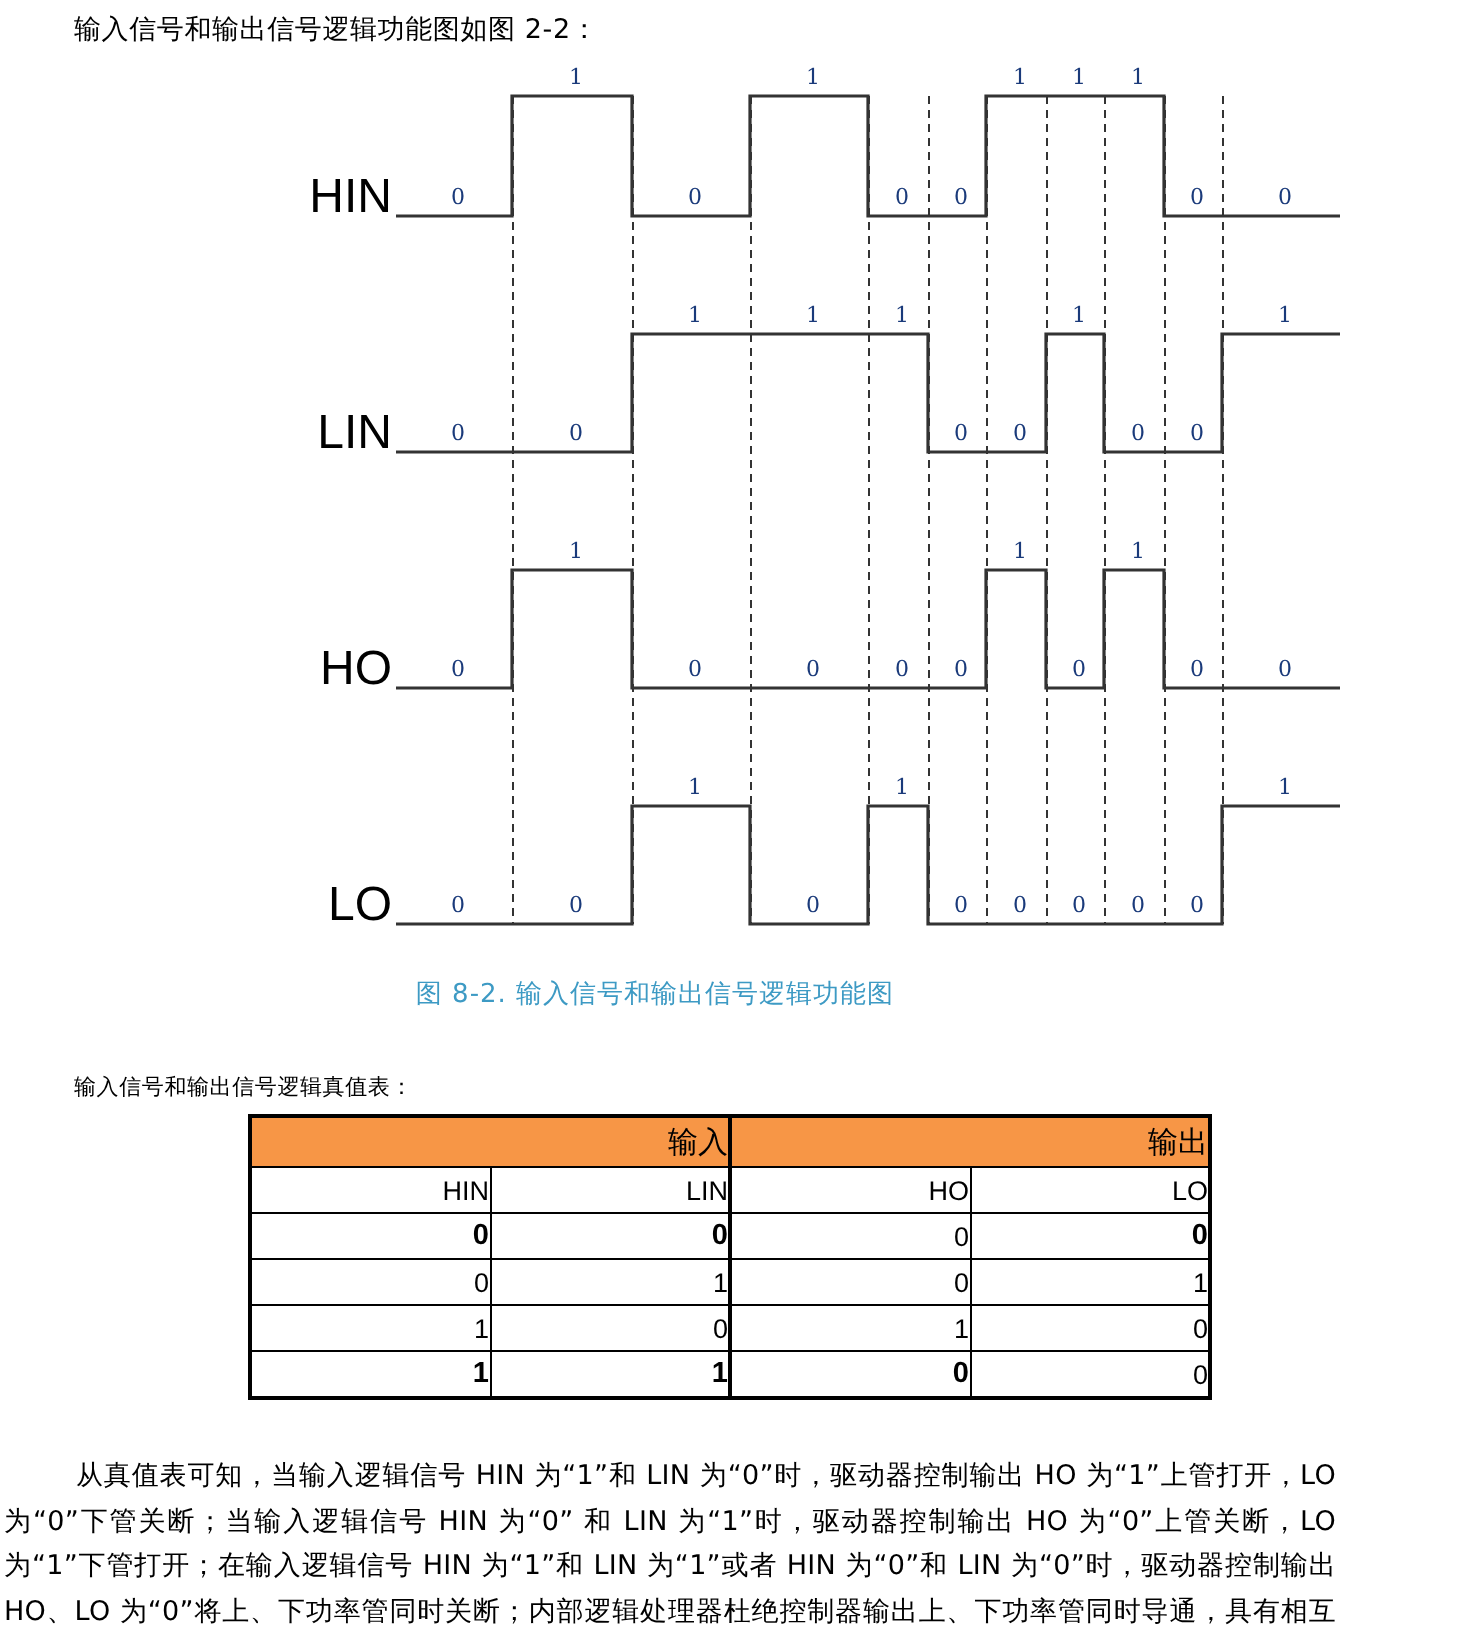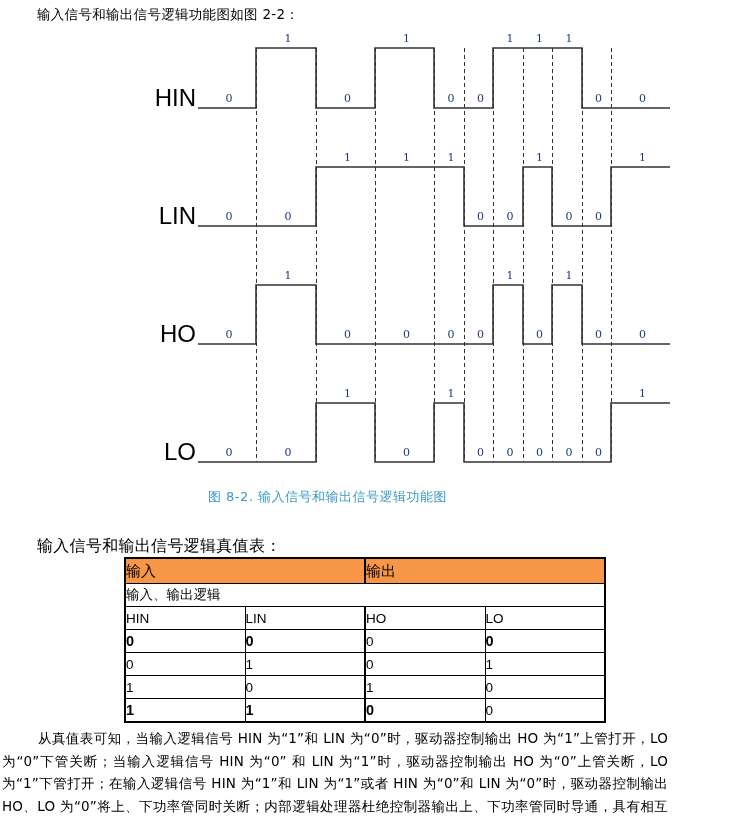--- a/index.html
+++ b/index.html
@@ -4,24 +4,24 @@
 <style>
   html, body { margin:0; padding:0; background:#ffffff; }
   body { width:734px; height:818px; position:relative; overflow:hidden;
          font-family:"DejaVu Sans", "Liberation Sans", sans-serif; color:#000; }
   .intro { position:absolute; left:37px; top:6px; font-size:13.5px; letter-spacing:0.3px; }
   .diagram { position:absolute; left:0; top:0; }
   .sig-label { font-family:"Liberation Sans", sans-serif; font-size:24px; fill:#000; }
   .val { font-family:"DejaVu Serif", "Liberation Serif", serif; font-size:11px; fill:#1a3a7a; }
   .caption { position:absolute; left:0; width:655px; top:488px; text-align:center;
              font-size:13px; color:#3d9ac4; letter-spacing:0.5px; }
-  .table-intro { position:absolute; left:37px; top:536px; font-size:16px; letter-spacing:0.3px; }
+  .table-intro { position:absolute; left:37px; top:536px; font-size:11px; letter-spacing:0.3px; }
   table.truth { position:absolute; left:124px; top:557px; width:482px; border-collapse:collapse;
                 border:2.5px solid #000; font-family:"Liberation Sans", sans-serif; font-size:13.5px; }
-  table.truth td, table.truth th { border:1px solid #000; text-align:left; padding:0; height:22px; }
+  table.truth td, table.truth th { border:1px solid #000; text-align:right; padding:0; height:22px; }
   table.truth th.group { background:#f79646; font-weight:normal; font-size:15px; height:24px; }
   table.truth th.group.left { border-right:2.5px solid #000; }
   table.truth td.subhead { font-size:13.5px; }
   table.truth td.sep { border-right:2.5px solid #000; }
   table.truth td.b { font-weight:bold; font-size:14.5px; }
   .para { position:absolute; left:0; top:727px; width:674px; font-size:13.5px; line-height:22.5px; letter-spacing:0.15px; }
   .para p { margin:0; padding:0 6px 0 2px; text-indent:36px; text-align:justify; text-align-last:left; }
 </style>
 </head>
 <body>
@@ -109,23 +109,20 @@
 
 <div class="table-intro">输入信号和输出信号逻辑真值表：</div>
 
 <table class="truth">
   <tbody>
       <tr>
     <th class="group left" colspan="2">输入</th>
     <th class="group" colspan="2">输出</th>
   </tr>
   <tr>
-    <td class="subhead" colspan="4">输入、输出逻辑</td>
-  </tr>
-  <tr>
     <td style="width:25%">HIN</td>
     <td class="sep" style="width:25%">LIN</td>
     <td style="width:25%">HO</td>
     <td style="width:25%">LO</td>
   </tr>
   <tr>
     <td class="b">0</td>
     <td class="b sep">0</td>
     <td>0</td>
     <td class="b">0</td>

